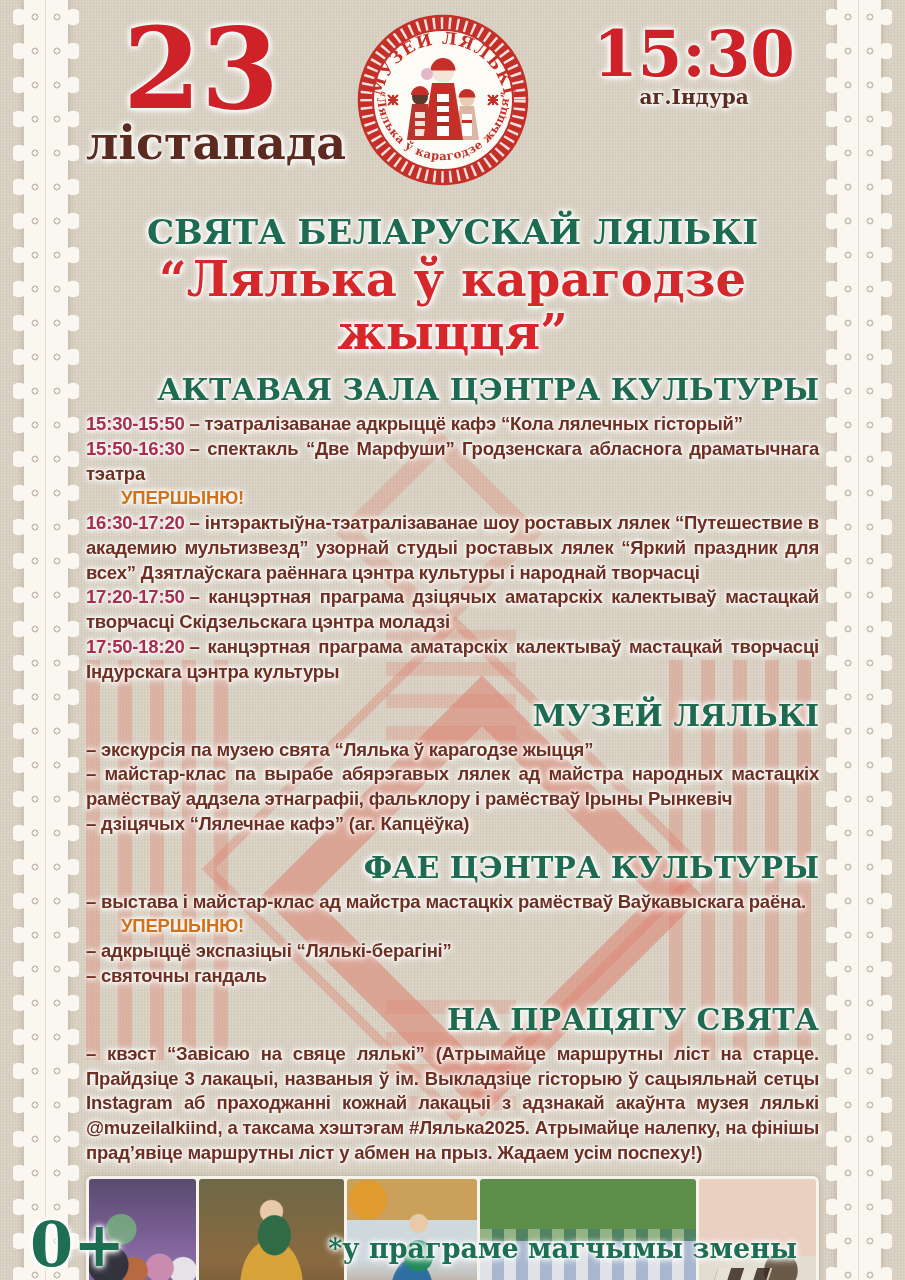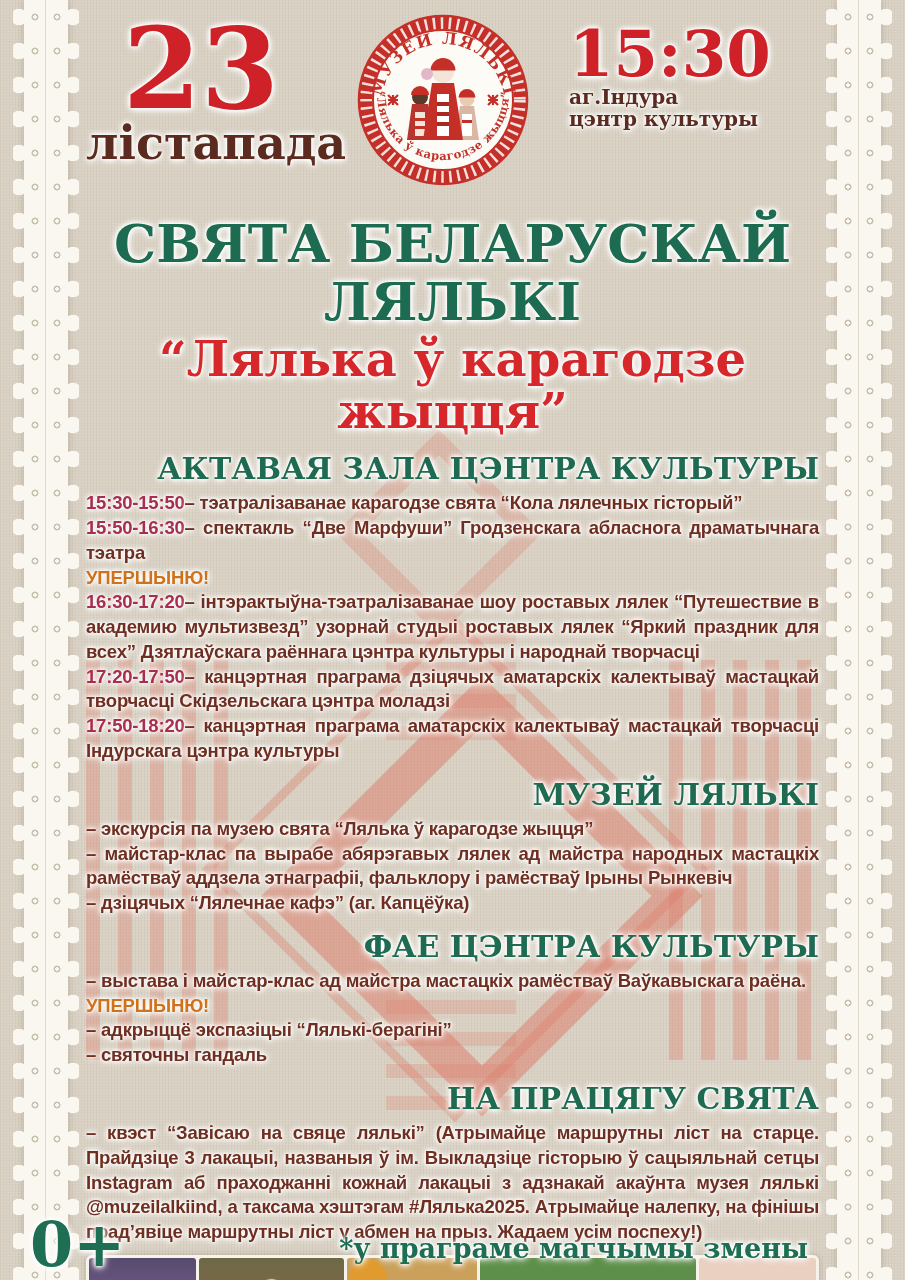--- a/index.html
+++ b/index.html
@@ -29,34 +29,34 @@
   .orn-diamond{position:absolute;border-style:solid;border-color:rgba(222,121,103,.5);transform:rotate(45deg);}
   .orn-comb{position:absolute;background:repeating-linear-gradient(90deg, rgba(222,121,103,.42) 0 14px, rgba(0,0,0,0) 14px 32px);}
   .orn-comb.v{background:repeating-linear-gradient(0deg, rgba(222,121,103,.42) 0 14px, rgba(0,0,0,0) 14px 32px);}
   
   .content{position:absolute;left:86px;right:86px;top:0;z-index:2;}
   .glow{text-shadow:0 0 3px #fff,0 0 5px #fff,0 0 7px #fff,0 1px 9px rgba(255,255,255,.95);}
   .header-row{display:flex;justify-content:space-between;align-items:flex-start;padding-top:14px;height:186px;}
   .date-block{width:230px;text-align:center;}
   .date-day{font-family:"DejaVu Serif",serif;font-weight:bold;font-size:112px;line-height:.98;color:#cf2228;}
   .date-month{font-family:"DejaVu Serif",serif;font-weight:bold;font-size:46px;color:#5c2b20;margin-top:-8px;}
-  .time-block{width:250px;padding-top:8px;}
+  .time-block{width:250px;text-align:center;padding-top:8px;}
   .event-time{font-family:"DejaVu Serif",serif;font-weight:bold;font-size:64px;line-height:1;color:#cf2228;}
   .event-place{font-family:"DejaVu Serif",serif;font-weight:bold;font-size:20px;line-height:1.12;color:#5c2b20;}
   .logo{width:172px;height:172px;flex:0 0 auto;}
-  .main-title{font-family:"DejaVu Serif",serif;font-weight:bold;font-size:53px;line-height:1.1;
+  .main-title{font-family:"DejaVu Serif",serif;font-weight:bold;font-size:34px;line-height:1.1;
     text-align:center;color:#1d6b50;margin-top:14px;letter-spacing:0;}
   .sub-title{font-family:"DejaVu Serif",serif;font-weight:bold;font-size:48px;line-height:1.1;
     text-align:center;color:#d6282b;margin-top:2px;}
   .section-heading{font-family:"DejaVu Serif",serif;font-weight:bold;font-size:30px;line-height:1.1;
     text-align:right;color:#1e6b52;margin:14px 0 6px 0;}
   .item{margin:0;font-size:18.5px;font-weight:bold;line-height:1.34;letter-spacing:-0.2px;
     color:#6e2e20;text-align:justify;}
-  .item .time{color:#a72e4e;}
-  .badge{display:block;color:#d0711b;text-align:left;}
+  .item .time{color:#a72e4e;margin-right:5px;}
+  .badge{display:block;color:#d0711b;text-align:left;margin-left:35px;}
   
   .photos{display:flex;gap:3px;background:#f6f3ea;padding:3px;border-radius:6px;margin-top:10px;
     height:148px;box-shadow:0 0 6px rgba(90,75,55,.25);}
   .photo{position:relative;height:100%;border-radius:3px;overflow:hidden;}
   .photo-1{width:108px;background:
     radial-gradient(circle at 18% 58%, #33333f 0 16%, rgba(0,0,0,0) 17%),
     radial-gradient(circle at 42% 62%, #b76a3f 0 12%, rgba(0,0,0,0) 13%),
     radial-gradient(circle at 66% 60%, #c98bb0 0 12%, rgba(0,0,0,0) 13%),
     radial-gradient(circle at 88% 62%, #e6e2e8 0 10%, rgba(0,0,0,0) 11%),
     radial-gradient(circle at 30% 34%, rgba(120,220,120,.55) 0 12%, rgba(0,0,0,0) 13%),
@@ -79,21 +79,21 @@
     opacity:.55;}
   .photo-5{width:118px;background:
     radial-gradient(ellipse at 70% 62%, #6a5a48 0 14%, rgba(0,0,0,0) 15%),
     linear-gradient(180deg,#e9d0c1 0 52%,#e3ddd1 52% 100%);}
   .photo-5::after{content:"";position:absolute;left:0;bottom:0;width:46%;height:40%;
     background:repeating-conic-gradient(#3a2a22 0 25%, #e8e0d4 0 50%);background-size:26px 26px;
     transform:skewX(-18deg);transform-origin:bottom left;opacity:.85;}
   
   .age-rating{position:absolute;left:30px;bottom:4px;z-index:6;font-family:"DejaVu Serif",serif;
     font-weight:bold;font-size:62px;color:#1d6e53;line-height:1;}
-  .footnote{position:absolute;right:97px;bottom:16px;z-index:6;font-family:"DejaVu Serif",serif;
+  .footnote{position:absolute;right:108px;bottom:16px;z-index:6;font-family:"DejaVu Serif",serif;
     font-weight:bold;font-size:27px;color:#1d6e53;}
 </style>
 </head>
 <body>
 
 <div class="poster">
 
   <div class="lace lace-left"></div>
   <div class="lace lace-right"></div>
 
@@ -157,29 +157,28 @@
           </text>
           <text font-family="DejaVu Serif, serif" font-size="11.5" font-weight="bold" fill="#c43028" letter-spacing=".5">
             <textPath href="#arcBottom" startOffset="50%" text-anchor="middle">“Лялька ў карагодзе жыцця”</textPath>
           </text>
         </svg>
       </div>
 
       <div class="time-block">
         <div class="event-time glow">15:30</div>
         <div class="event-place glow">аг.Індура</div>
-        <div class="event-place glow">цэнтр культуры</div>
       </div>
     </div>
 
     <div class="main-title glow">СВЯТА БЕЛАРУСКАЙ ЛЯЛЬКІ</div>
     <div class="sub-title glow">“Лялька ў карагодзе жыцця”</div>
 
     <div class="section-heading glow">АКТАВАЯ ЗАЛА ЦЭНТРА КУЛЬТУРЫ</div>
-    <p class="item glow"><span class="time">15:30-15:50</span><span>– тэатралізаванае карагодзе свята “Кола лялечных гісторый”</span></p>
+    <p class="item glow"><span class="time">15:30-15:50</span><span>– тэатралізаванае адкрыццё кафэ “Кола лялечных гісторый”</span></p>
     <p class="item glow"><span class="time">15:50-16:30</span><span>– спектакль “Две Марфуши” Гродзенскага абласнога драматычнага тэатра</span><span class="badge">УПЕРШЫНЮ!</span></p>
     <p class="item glow"><span class="time">16:30-17:20</span><span>– інтэрактыўна-тэатралізаванае шоу роставых лялек “Путешествие в академию мультизвезд” узорнай студыі роставых лялек “Яркий праздник для всех” Дзятлаўскага раённага цэнтра культуры і народнай творчасці</span></p>
     <p class="item glow"><span class="time">17:20-17:50</span><span>– канцэртная праграма дзіцячых аматарскіх калектываў мастацкай творчасці Скідзельскага цэнтра моладзі</span></p>
     <p class="item glow"><span class="time">17:50-18:20</span><span>– канцэртная праграма аматарскіх калектываў мастацкай творчасці Індурскага цэнтра культуры</span></p>
 
     <div class="section-heading glow">МУЗЕЙ ЛЯЛЬКІ</div>
     <p class="item glow">– экскурсія па музею свята “Лялька ў карагодзе жыцця”</p>
     <p class="item glow">– майстар-клас па вырабе абярэгавых лялек ад майстра народных мастацкіх рамёстваў аддзела этнаграфіі, фальклору і рамёстваў Ірыны Рынкевіч</p>
     <p class="item glow">– дзіцячых “Лялечнае кафэ” (аг. Капцёўка)</p>
 

